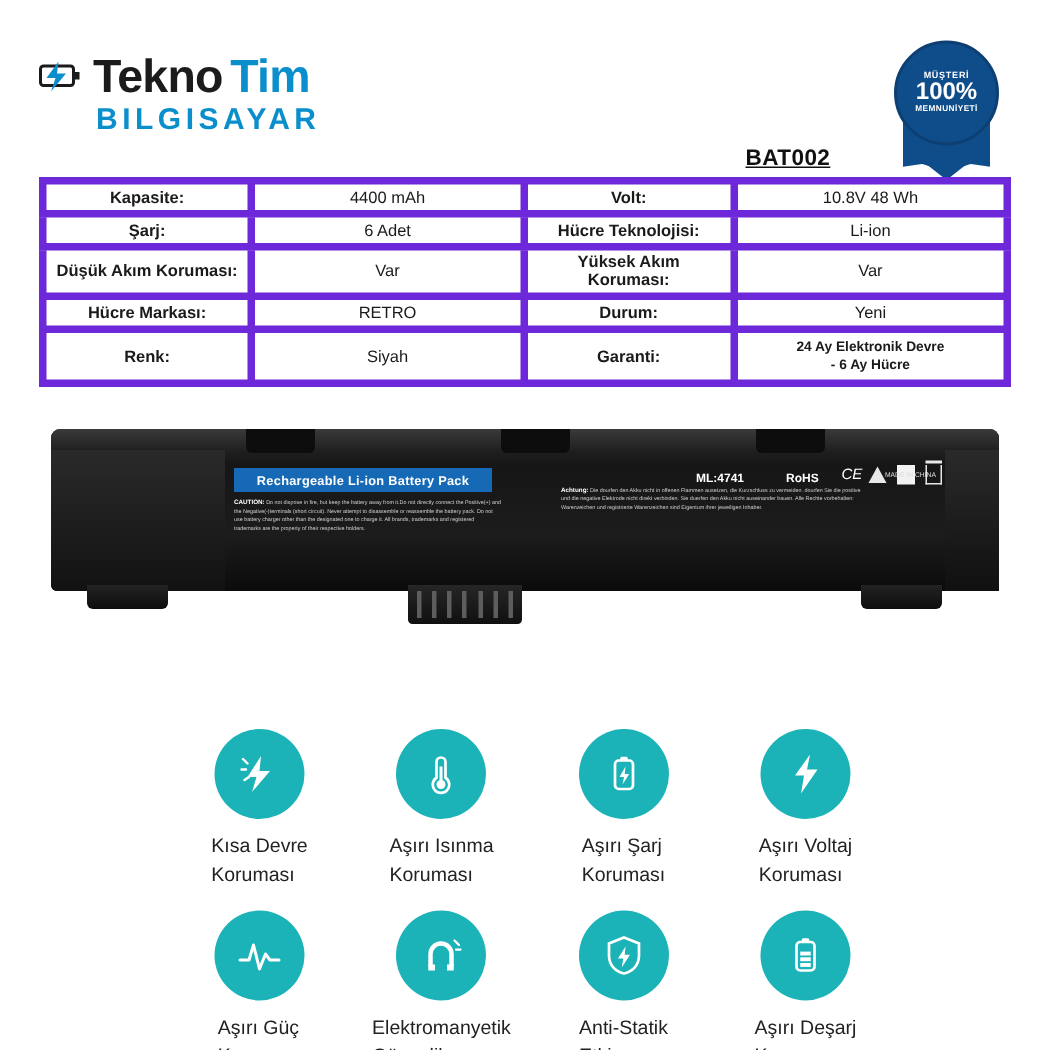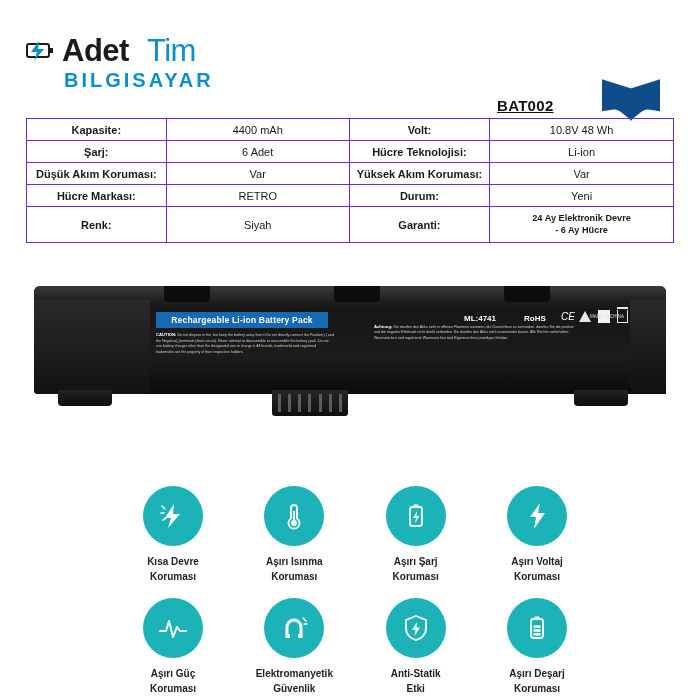--- a/index.html
+++ b/index.html
@@ -30,23 +30,23 @@
     width: 34px; height: 26px;
     position: relative;
     margin-right: 2px;
   }
   .logo-text-tekno {
     font-size: 31px; font-weight: bold;
     color: #1b1b1b; letter-spacing: -0.5px;
     line-height: 30px;
   }
   .logo-text-tim {
-    font-size: 31px; font-weight: normal;
+    font-size: 31px; font-weight: bold;
     color: #0a8fcc; letter-spacing: -0.5px;
-    line-height: 30px; margin-left: 18px; text-align: right;
+    line-height: 30px; margin-left: 5px; text-align: right;
   }
   .logo-sub {
     font-size: 20px; font-weight: bold;
     color: #0a8fcc; letter-spacing: 3px;
     margin-left: 38px; margin-top: 1px;
   }
 
   
   .seal {
     position: absolute;
@@ -95,21 +95,21 @@
   }
   table.spec {
     position: absolute;
     left: 26px; top: 118px;
     width: 648px;
     border-collapse: collapse;
     font-size: 11px;
     color: #1a1a1a;
   }
   table.spec td {
-    border: 1px solid #6d28d9;
+    border: 5px solid #6d28d9;
     height: 22px;
     padding: 2px 6px;
     text-align: center;
     vertical-align: middle;
   }
   table.spec td.lbl { font-weight: bold; width: 150px; }
   table.spec td.val { width: 202px; }
   table.spec tr.tall td { height: 36px; }
   .val small { display: block; line-height: 1.25; font-weight: bold; }
 
@@ -238,48 +238,53 @@
     display: flex; flex-direction: column; align-items: center;
   }
   .feat-circle {
     width: 60px; height: 60px; border-radius: 50%;
     background: #1bb3b8;
     display: flex; align-items: center; justify-content: center;
     margin-bottom: 9px;
   }
   .feat-circle svg { display: block; }
   .feat-label {
-    font-size: 10px; font-weight: bold; color: #222;
-    text-align: center; line-height: 1.45;
+    font-size: 13px; font-weight: normal; color: #222;
+    line-height: 1.45;
     white-space: pre-line;
   }
 </style>
 </head>
 <body>
 
 <div id="page">
 
   <div class="logo">
     <div class="logo-row1">
       <span class="logo-mark">
         <svg width="34" height="26" viewBox="0 0 34 26">
           <rect x="1" y="6" width="22" height="13" rx="2" fill="none" stroke="#1b1b1b" stroke-width="2"></rect>
           <rect x="24" y="10" width="3" height="5" fill="#1b1b1b"></rect>
           <path d="M13 3 L5 14 L11 14 L8 23 L18 11 L12 11 Z" fill="#0a8fcc"></path>
         </svg>
       </span>
-      <span class="logo-text-tekno">Adet</span>
+      <span class="logo-text-tekno">Tekno</span>
       <span class="logo-text-tim">Tim</span>
     </div>
     <div class="logo-sub">BILGISAYAR</div>
   </div>
 
   <div class="seal">
     <div class="ribbon left"></div>
     <div class="ribbon right"></div>
+    <div class="seal-circle">
+      <div class="seal-top">MÜŞTERİ</div>
+      <div class="seal-mid">100%</div>
+      <div class="seal-bot">MEMNUNİYETİ</div>
+    </div>
   </div>
 
   <div class="model-code">BAT002</div>
 
   <table class="spec">
     <tbody>
       <tr>
         <td class="lbl">Kapasite:</td>
         <td class="val">4400 mAh</td>
         <td class="lbl">Volt:</td>

